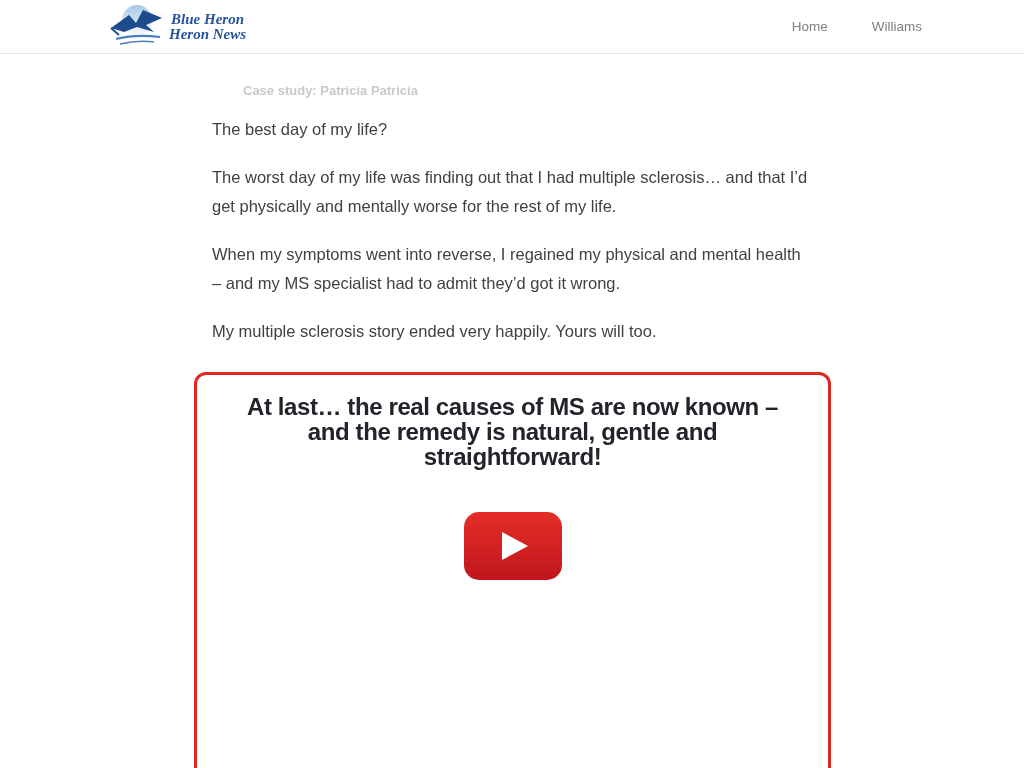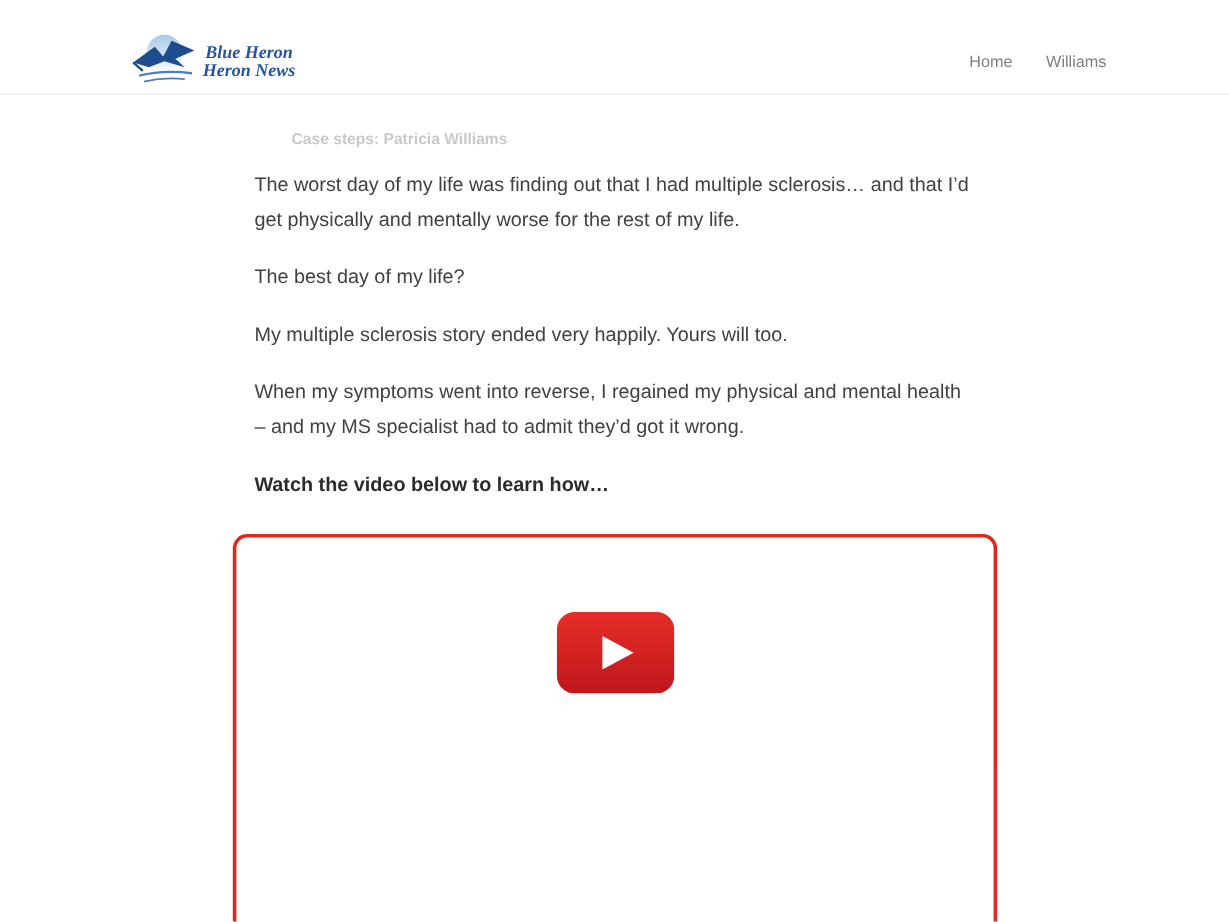--- a/index.html
+++ b/index.html
@@ -13,40 +13,39 @@
 
   
   .site-header {
     height: 54px;
     background: #ffffff;
     border-bottom: 1px solid #e9e9e9;
     display: flex;
     align-items: center;
     justify-content: space-between;
     padding: 0 102px 0 110px;
-    margin-top: 25px;
   }
   .logo {
     display: flex;
     align-items: center;
     gap: 5px;
     cursor: pointer;
     text-decoration: none;
   }
   .logo-text {
     font-family: "Liberation Serif", serif;
     font-style: italic;
     font-weight: bold;
     color: #27549b;
     font-size: 15px;
     line-height: 15px;
     text-align: center;
     white-space: nowrap;
   }
-  .main-nav { display: flex; align-items: flex-end; gap: 28px; }
+  .main-nav { display: flex; align-items: flex-end; gap: 44px; }
   .nav-link {
     color: #7f7f7f;
     font-size: 13.5px;
     text-decoration: none;
     cursor: pointer;
   }
 
   
   .content {
     width: 600px;
@@ -139,29 +138,29 @@
       <span>Heron News</span>
     </span>
   </a>
   <nav class="main-nav">
     <a class="nav-link">Home</a>
     <a class="nav-link">Williams</a>
   </nav>
 </header>
 
 <main class="content">
-  <div class="case-study">Case steps: Patricia Williams</div>
+  <div class="case-study">Case study: Patricia Patricia</div>
 
+  <p class="body-para">The best day of my life?</p>
   <p class="body-para">The worst day of my life was finding out that I had multiple sclerosis… and that I’d get physically and mentally worse for the rest of my life.</p>
-  <p class="body-para">The best day of my life?</p>
+  <p class="body-para">When my symptoms went into reverse, I regained my physical and mental health – and my MS specialist had to admit they’d got it wrong.</p>
   <p class="body-para">My multiple sclerosis story ended very happily. Yours will too.</p>
-  <p class="body-para">When my symptoms went into reverse, I regained my physical and mental health – and my MS specialist had to admit they’d got it wrong.</p>
-  <p class="body-para cta">Watch the video below to learn how…</p>
 
   <section class="video-box">
+    <h2 class="video-headline">At last… the real causes of MS are now known – and the remedy is natural, gentle and straightforward!</h2>
     <div class="play-wrap">
       <button class="play-button" aria-label="Play video">
         <svg width="98" height="68" viewBox="0 0 98 68">
           <defs>
             <linearGradient id="ytred" x1="0" y1="0" x2="0" y2="1">
               <stop offset="0" stop-color="#e52d27"></stop>
               <stop offset="1" stop-color="#bf171d"></stop>
             </linearGradient>
           </defs>
           <rect x="0" y="0" width="98" height="68" rx="15" fill="url(#ytred)"></rect>

